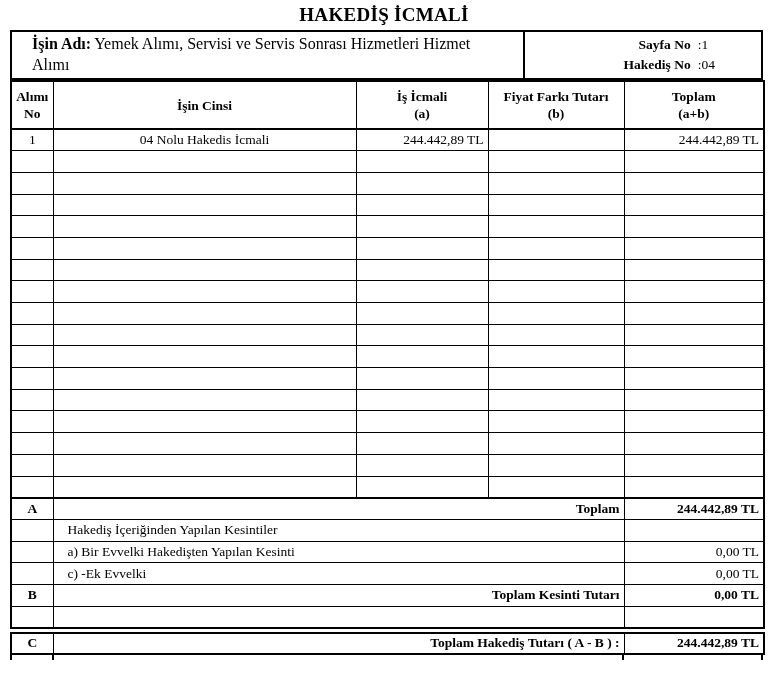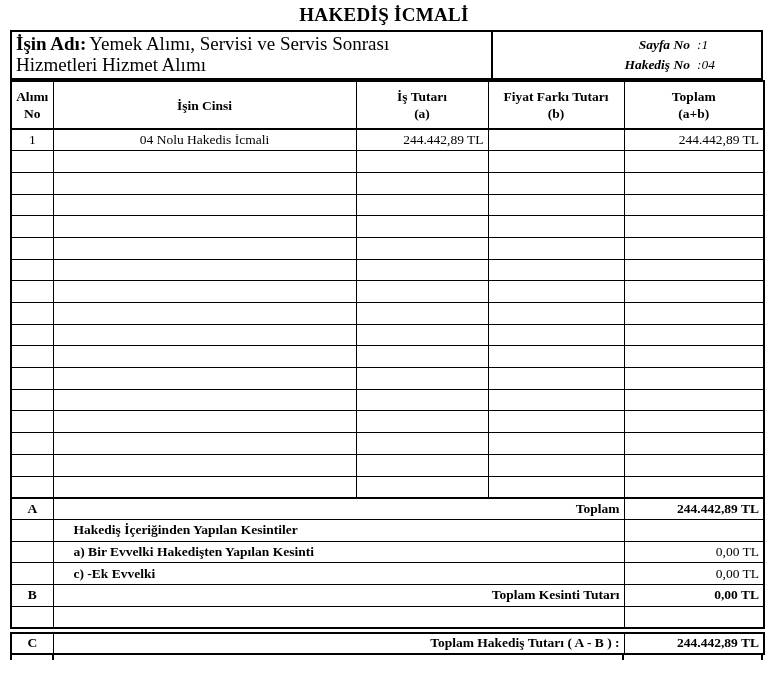--- a/index.html
+++ b/index.html
@@ -11,47 +11,47 @@
   .doc-title{
     text-align:center;font-size:19px;font-weight:bold;
     padding-top:4px;height:24px;letter-spacing:.3px;
   }
   .sheet{position:relative;margin-left:10px;width:753px;}
 
   
   .info-row{display:flex;border:2px solid #000;height:46px;margin-top:2px;}
   .info-left{
     width:471px;border-right:2px solid #000;
-    padding:1px 4px;font-size:19px;line-height:21px;
+    padding:1px 20px;font-size:16px;line-height:21px;
   }
   .info-left .wrap{max-width:445px;}
   .info-left b{margin-right:3px;}
   .info-right{flex:1;display:flex;flex-direction:column;justify-content:center;
-    padding-right:46px;font-style:italic;}
+    padding-right:46px;}
   .pageno{display:grid;grid-template-columns:auto auto;column-gap:7px;
     justify-content:flex-end;font-size:13.5px;line-height:20px;}
   .pageno .lbl{font-weight:bold;text-align:right;}
   .pageno .val{text-align:left;}
 
   
   table{border-collapse:collapse;table-layout:fixed;width:753px;}
   .main{border:2px solid #000;}
   .main th,.main td{
     border:1px solid #000;font-size:13.5px;padding:0 4px;
     overflow:hidden;white-space:nowrap;
   }
   .main thead th{
     height:42px;border-bottom:2.5px solid #000;font-weight:bold;
     text-align:center;vertical-align:middle;line-height:17px;padding:2px;
   }
   .hline:empty{display:none;}
   .main tbody tr{height:21.7px;}
   td.c{text-align:center;}
   td.r{text-align:right;}
-  td.l{text-align:left;padding-left:20px;font-weight:bold;}
+  td.l{text-align:left;padding-left:14px;}
   .row-a td{border-top:2.5px solid #000;font-weight:bold;}
   .row-b td{font-weight:bold;}
   .kesinti-indent{padding-left:40px;}
   .sumlabel{text-align:right;padding-right:5px;}
 
   
   .c-table{border:2px solid #000;margin-top:3px;}
   .c-table td{border:1px solid #000;font-size:13.5px;font-weight:bold;
     padding:0 4px;height:19px;white-space:nowrap;overflow:hidden;}
 
@@ -96,21 +96,21 @@
         <tr>
           <th>
             <div class="hline">Alımı</div>
             <div class="hline">No</div>
           </th>
           <th>
             <div class="hline">İşin Cinsi</div>
 
           </th>
           <th>
-            <div class="hline">İş Tutarı</div>
+            <div class="hline">İş İcmali</div>
             <div class="hline">(a)</div>
           </th>
           <th>
             <div class="hline">Fiyat Farkı Tutarı</div>
             <div class="hline">(b)</div>
           </th>
           <th>
             <div class="hline">Toplam</div>
             <div class="hline">(a+b)</div>
           </th>

